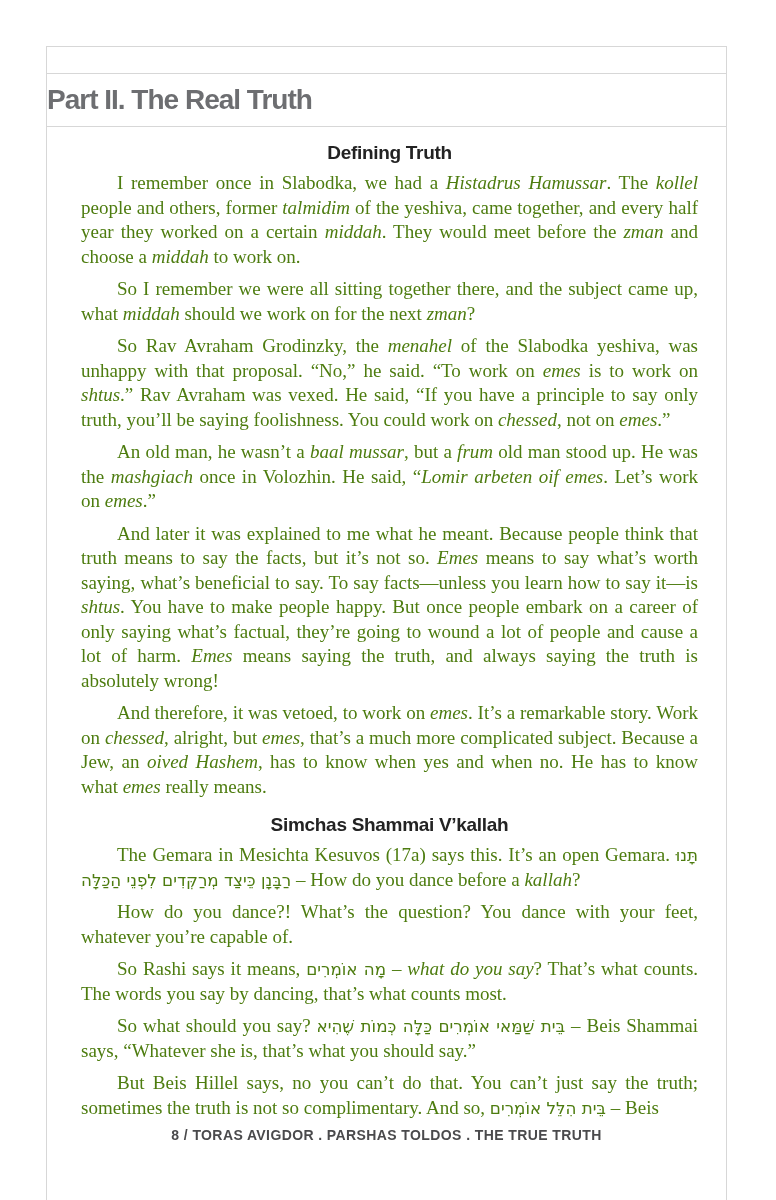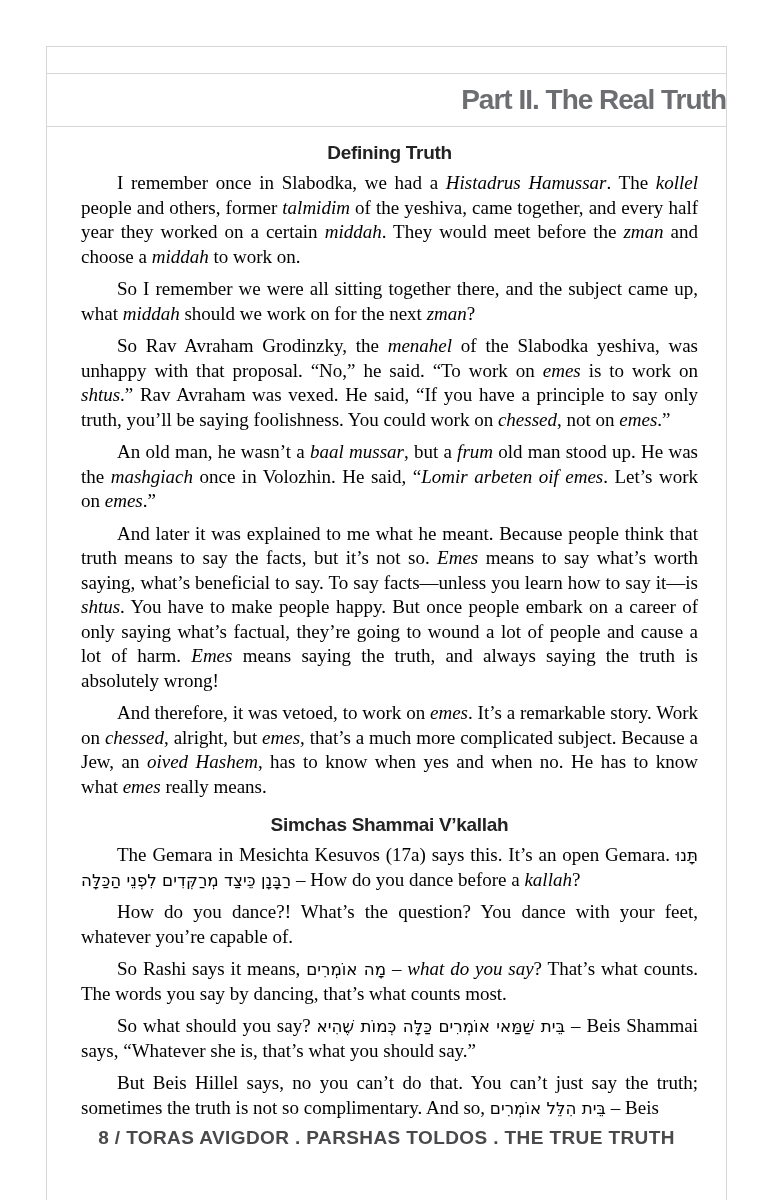--- a/index.html
+++ b/index.html
@@ -17,21 +17,21 @@
     border: 1px solid #d7d7d7;
     background: #ffffff;
   }
   .top-strip {
     height: 27px;
     border-bottom: 1px solid #d7d7d7;
   }
   .title-row {
     height: 53px;
     border-bottom: 1px solid #d7d7d7;
-    display: flex; align-items: center; justify-content: flex-end;
+    display: flex; align-items: center; justify-content: flex-start;
   }
   .part-title {
     margin: 0;
     font-family: "Liberation Sans", sans-serif;
     font-weight: 700;
     font-size: 28px;
     letter-spacing: -1px;
     color: #6d6e71;
   }
   .content {
@@ -43,40 +43,40 @@
     font-weight: 700;
     font-size: 19px;
     letter-spacing: -0.3px;
     color: #232323;
     text-align: center;
     margin: 15px 0 7px 0;
   }
   .para {
     font-size: 19px;
     line-height: 24.5px;
-    color: #000000;
+    color: #4d7c0f;
     text-align: justify;
     text-indent: 36px;
     margin: 0 0 8px 0;
   }
   .para i { font-style: italic; }
   .hebrew {
     font-family: "DejaVu Sans", sans-serif;
     font-size: 0.88em;
     unicode-bidi: isolate;
     direction: rtl;
   }
   .footer {
     position: absolute;
     left: 0; right: 0;
     top: 1080px;
     text-align: center;
     font-family: "Liberation Sans", sans-serif;
     font-weight: 700;
-    font-size: 19px;
+    font-size: 14px;
     letter-spacing: 0.4px;
     color: #4a4a4c;
   }
 </style>
 </head>
 <body>
 
 <div class="page-frame">
   <div class="top-strip"></div>
   <div class="title-row">

